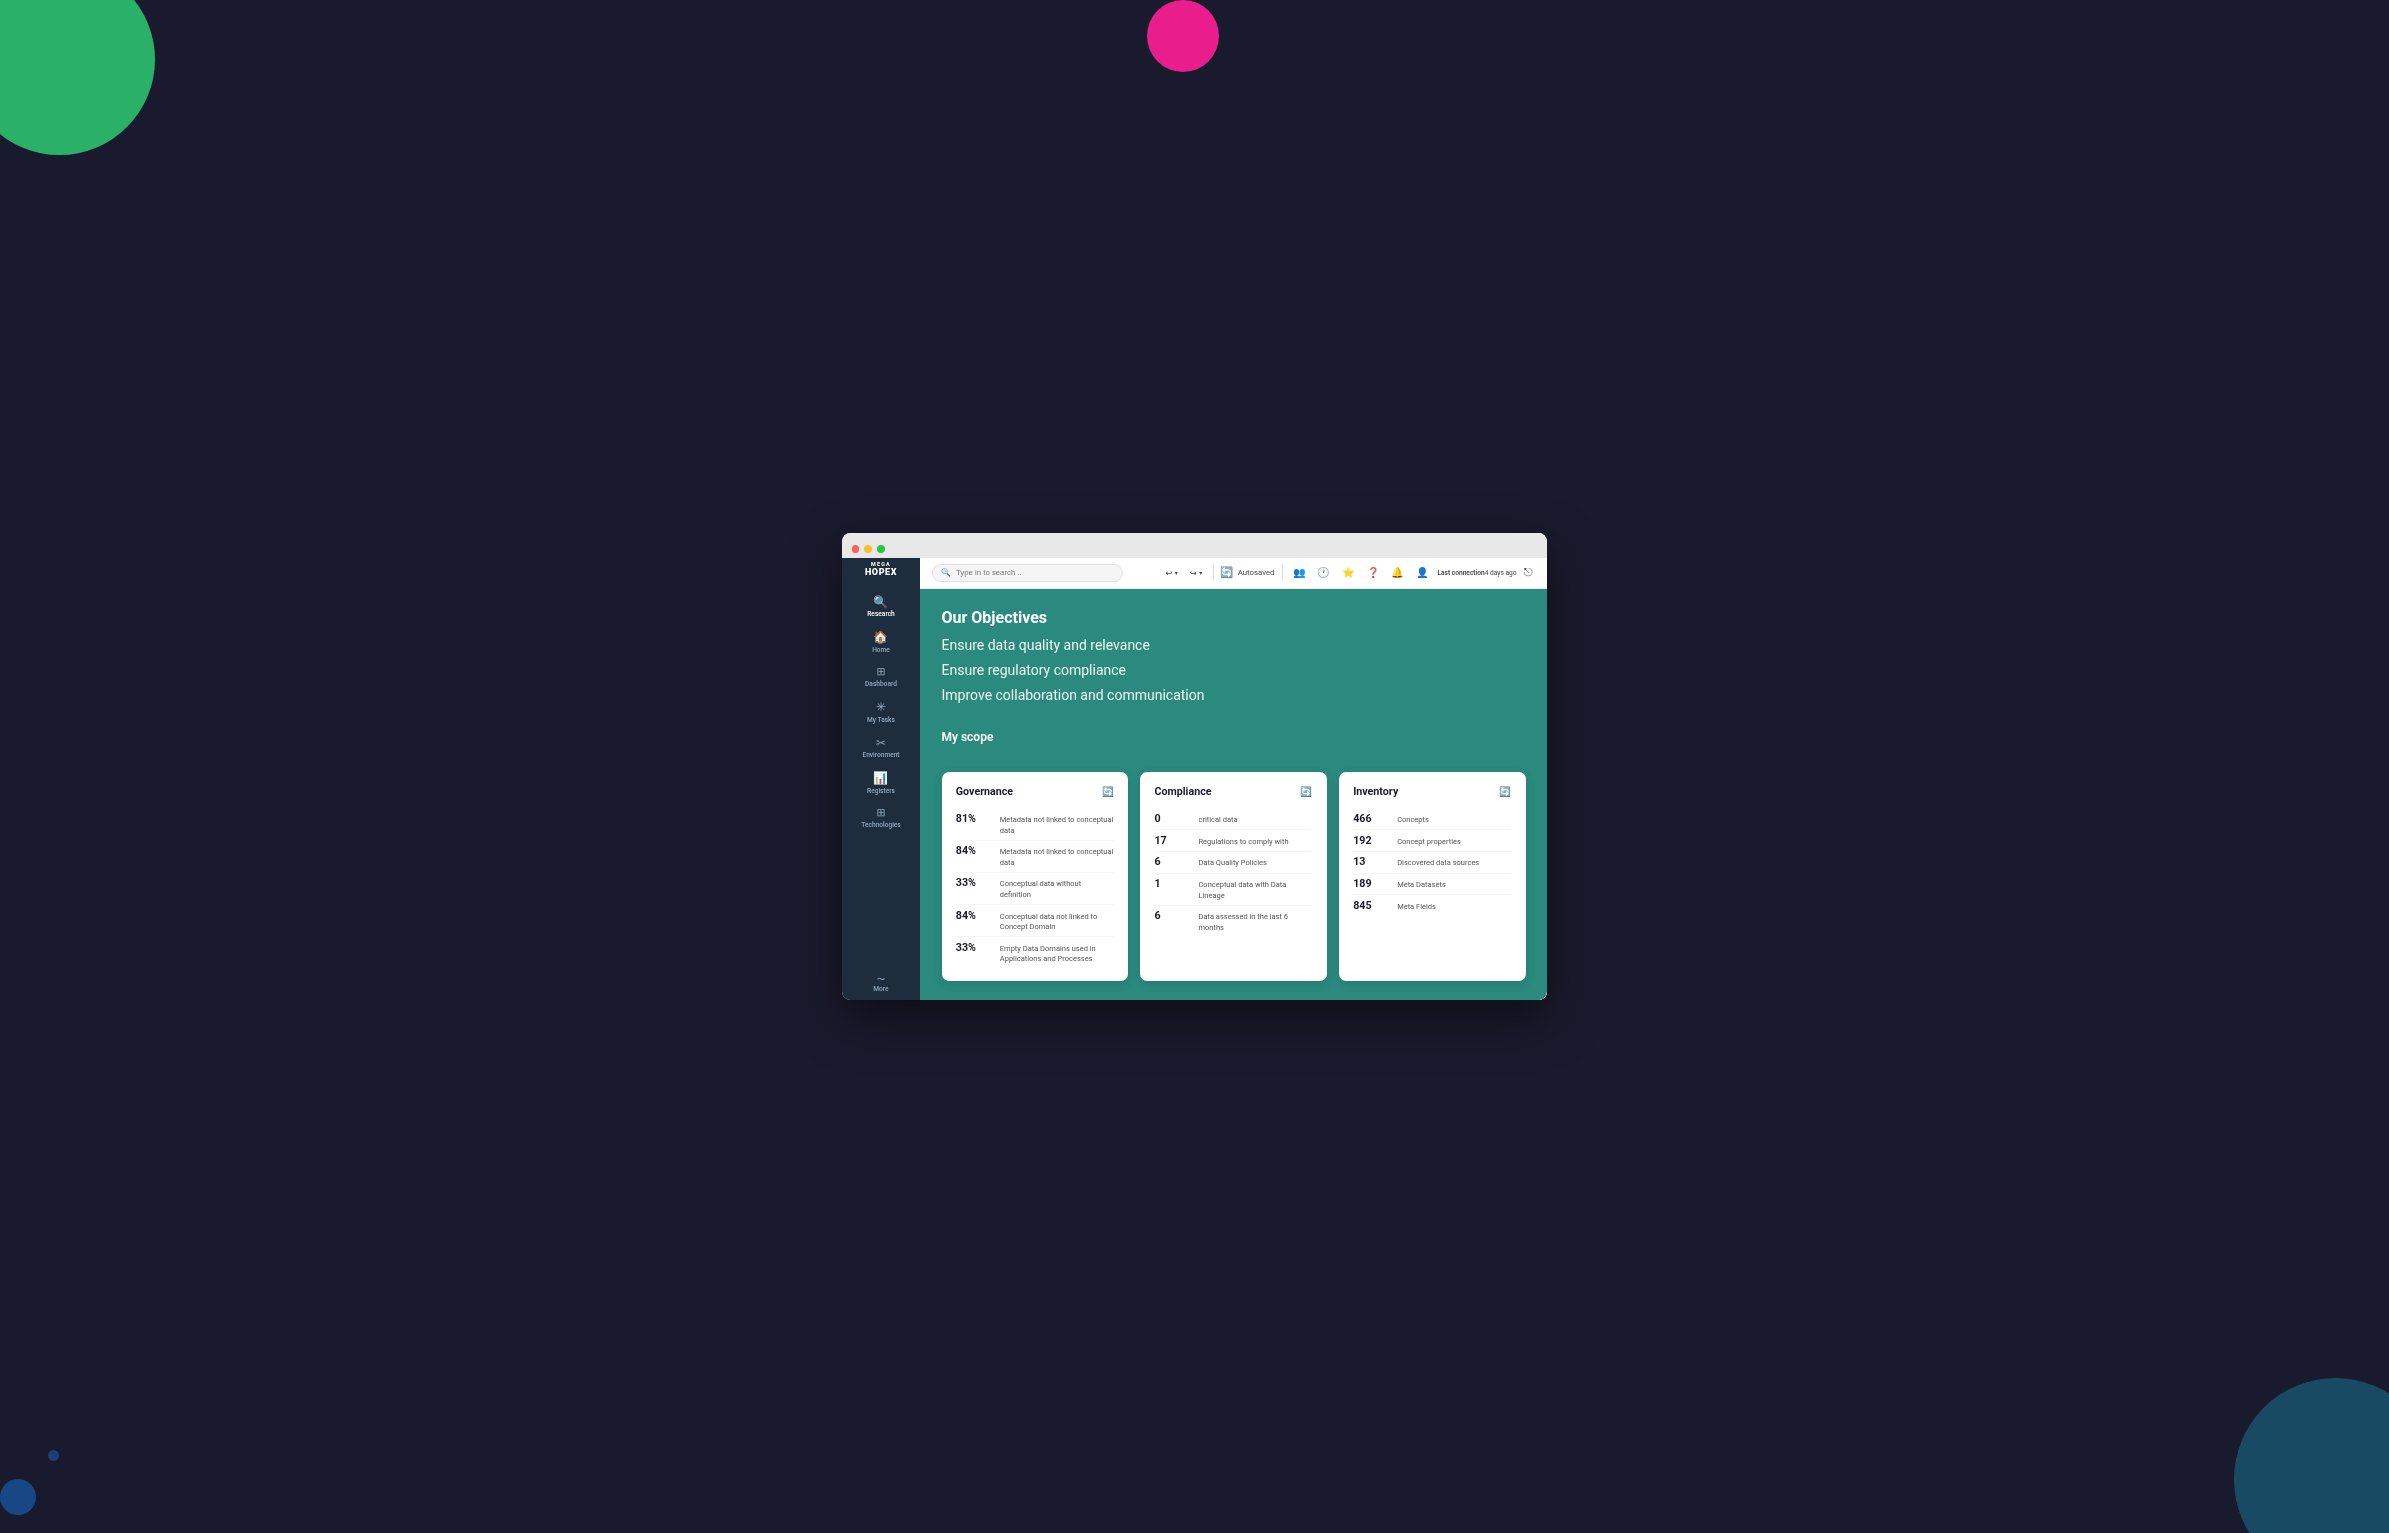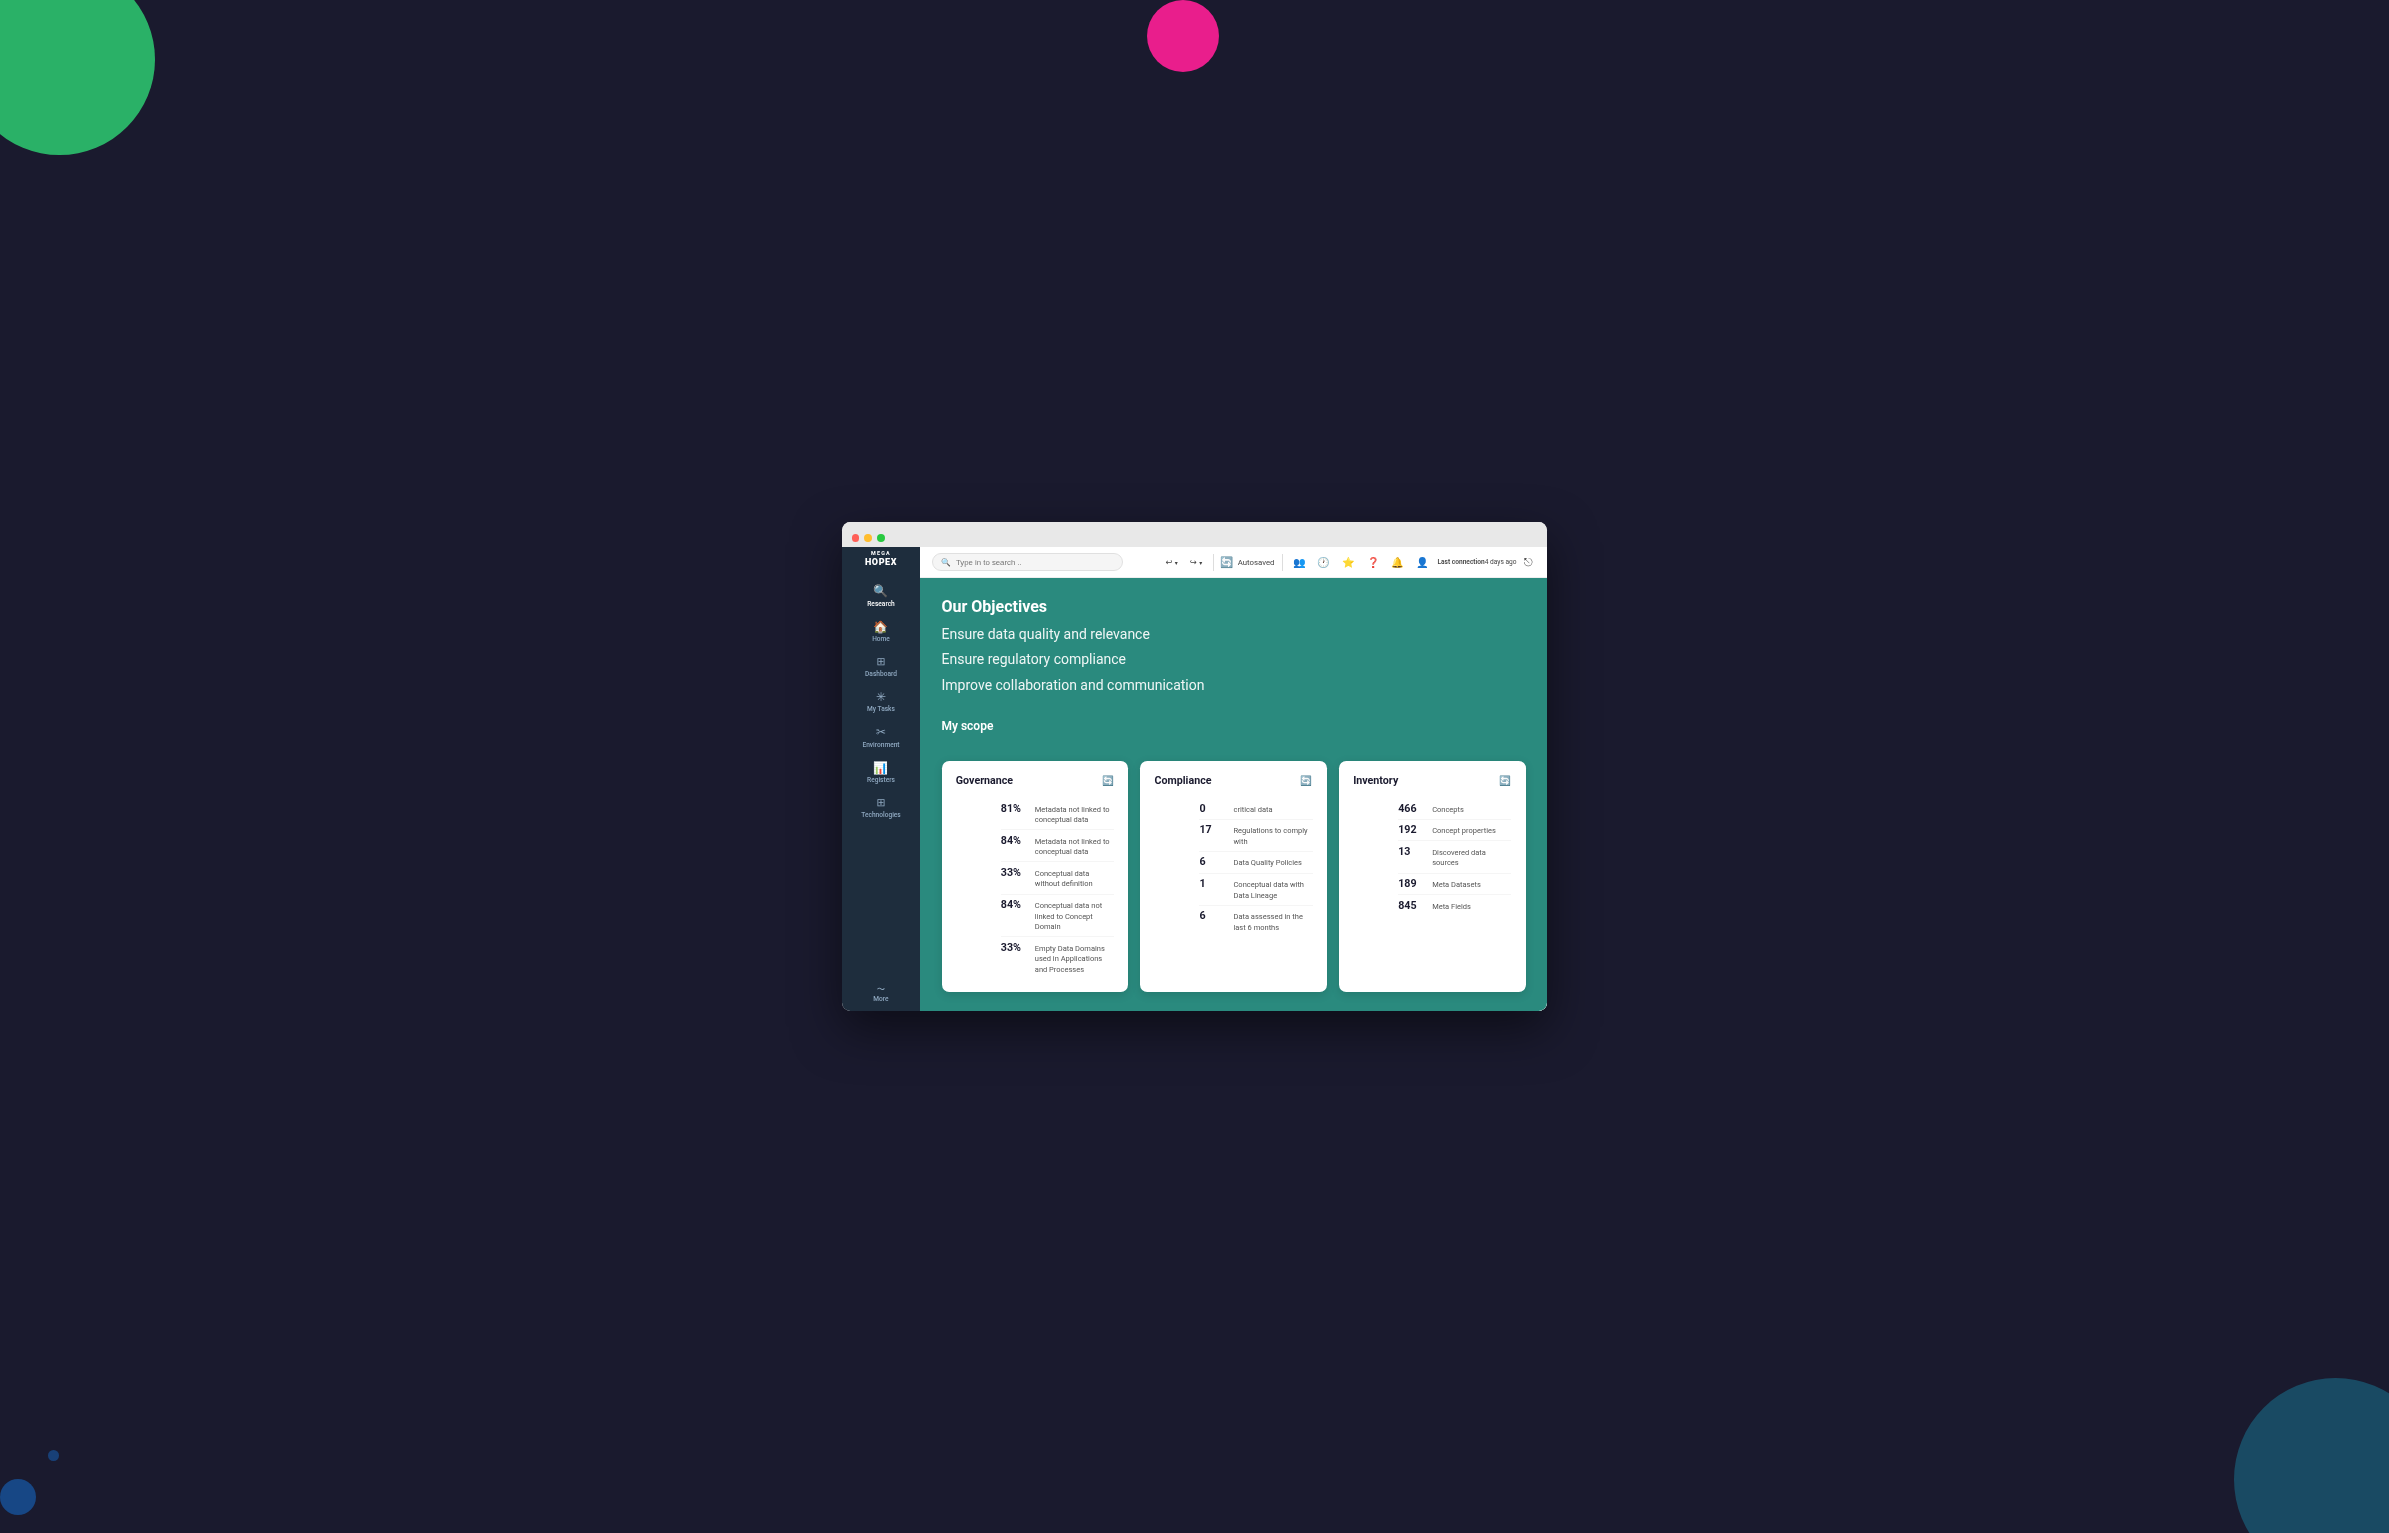--- a/index.html
+++ b/index.html
@@ -322,24 +322,23 @@
     }
     .card-refresh-icon {
       color: #2a8a7e;
       font-size: 9.6px;
       cursor: pointer;
     }
 
     .card-row {
       display: flex;
       align-items: baseline;
-      gap: 5px;
+      gap: 15px;
       padding: 3.6px 0;
       border-bottom: 0.6px solid #f5f5f5;
-      margin-left: 45px;
     }
     .card-row:last-child { border-bottom: none; }
 
     .card-value {
       font-size: 10.7px;
       font-weight: 700;
       color: #1a1a2e;
       min-width: 29px;
       flex-shrink: 0;
     }

